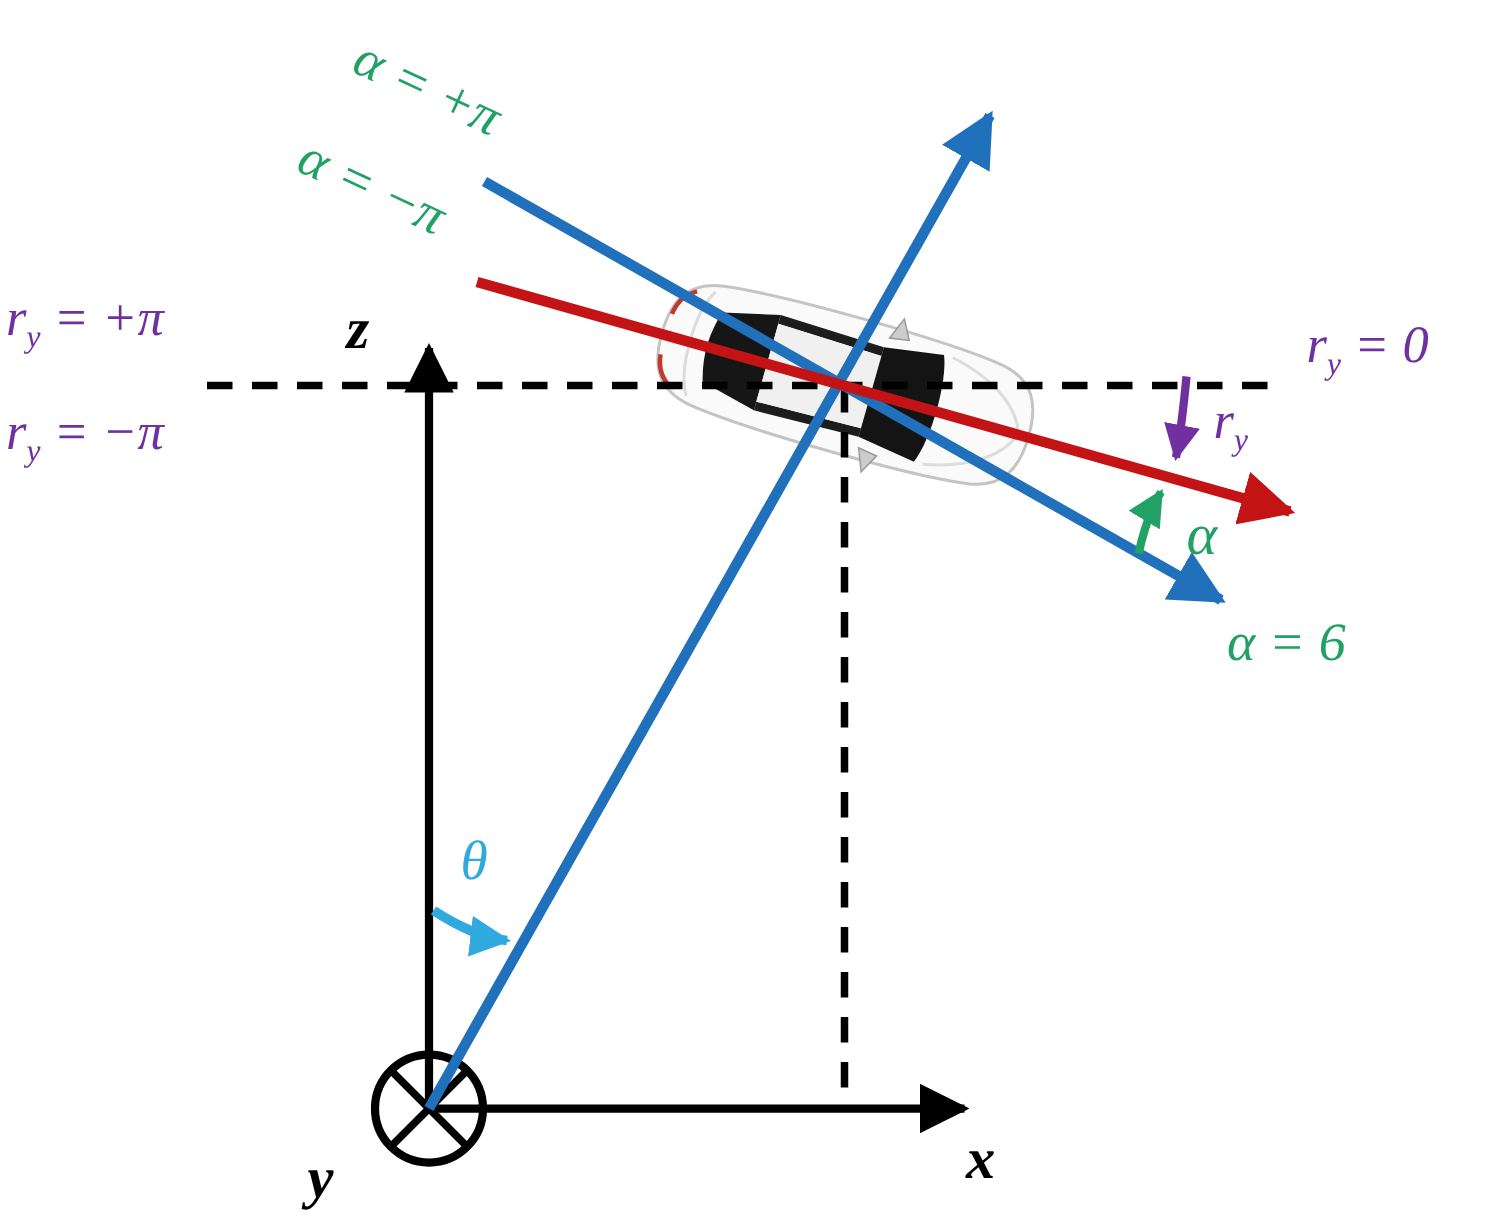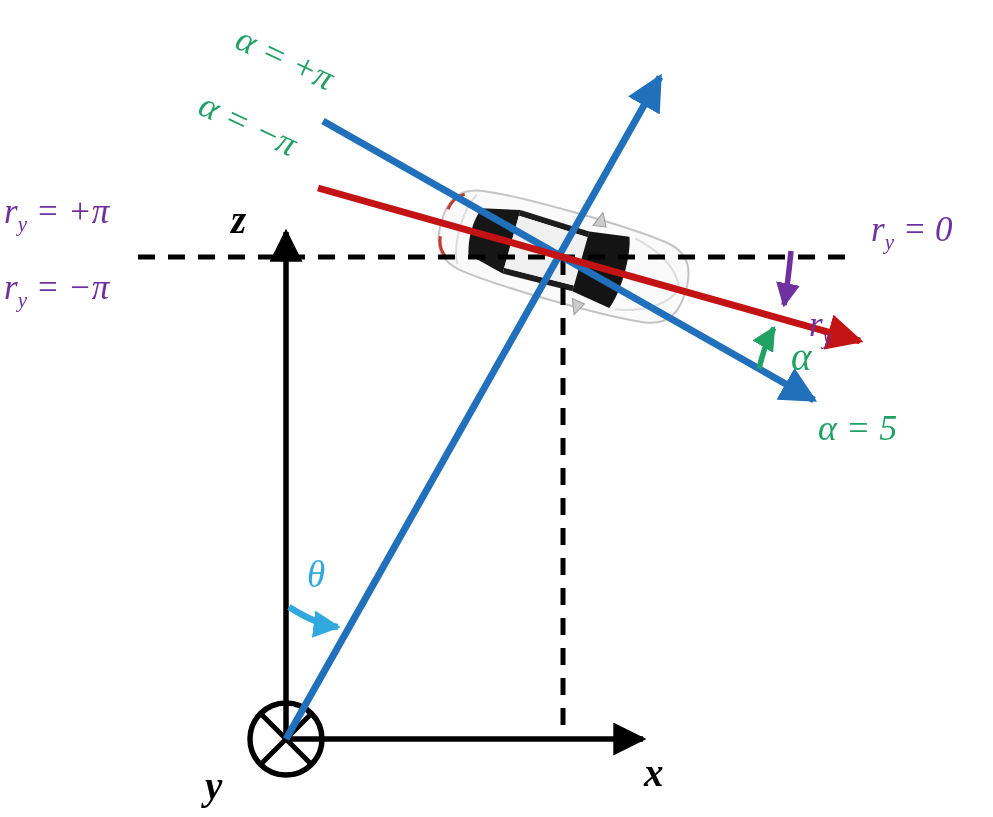--- a/index.html
+++ b/index.html
@@ -96,25 +96,25 @@
   <div class="label math green rot25" style="left:246px;top:20px;">α = +π</div>
 
   <div class="label math green rot25" style="left:209px;top:86px;">α = −π</div>
 
   <div class="label math purple" style="left:4px;top:270px;"><span>r</span><sub>y</sub><span> = −π</span></div>
 
   <div class="label math purple" style="left:4px;top:194px;"><span>r</span><sub>y</sub><span> = +π</span></div>
 
   <div class="label math purple" style="left:871px;top:212px;"><span>r</span><sub>y</sub><span> = 0</span></div>
 
-  <div class="label math purple" style="left:809px;top:263px;margin-top:44px;"><span>r</span><sub>y</sub><span></span></div>
+  <div class="label math purple" style="left:809px;top:263px;"><span>r</span><sub>y</sub><span></span></div>
 
   <div class="label math green" style="left:791px;top:337px;font-size:39px;">α</div>
 
-  <div class="label math green" style="left:818px;top:410px;">α = 5</div>
+  <div class="label math green" style="left:818px;top:410px;">α = 6</div>
 
   <div class="label math cyan" style="left:307px;top:556px;">θ</div>
 
   <div class="label math axisletter" style="left:231px;top:200px;">z</div>
 
   <div class="label math axisletter" style="left:644px;top:753px;">x</div>
 
   <div class="label math axisletter" style="left:205px;top:766px;">y</div>
 
 </div>

